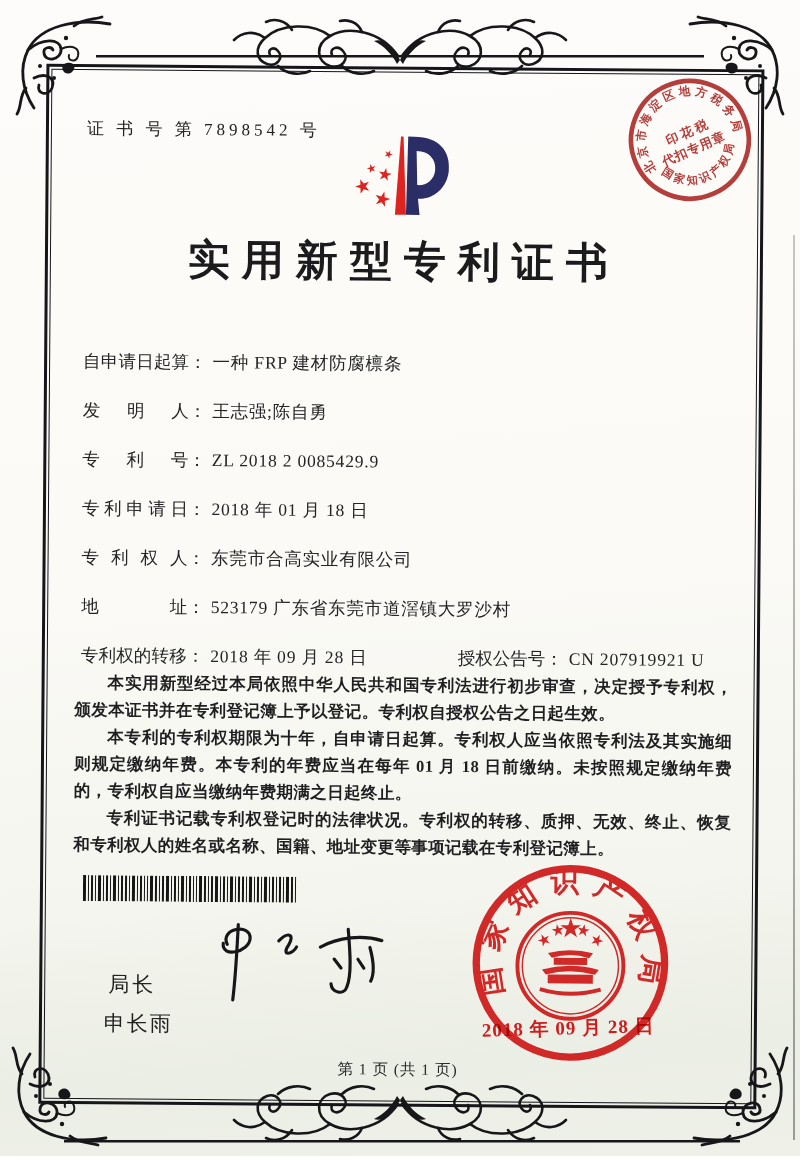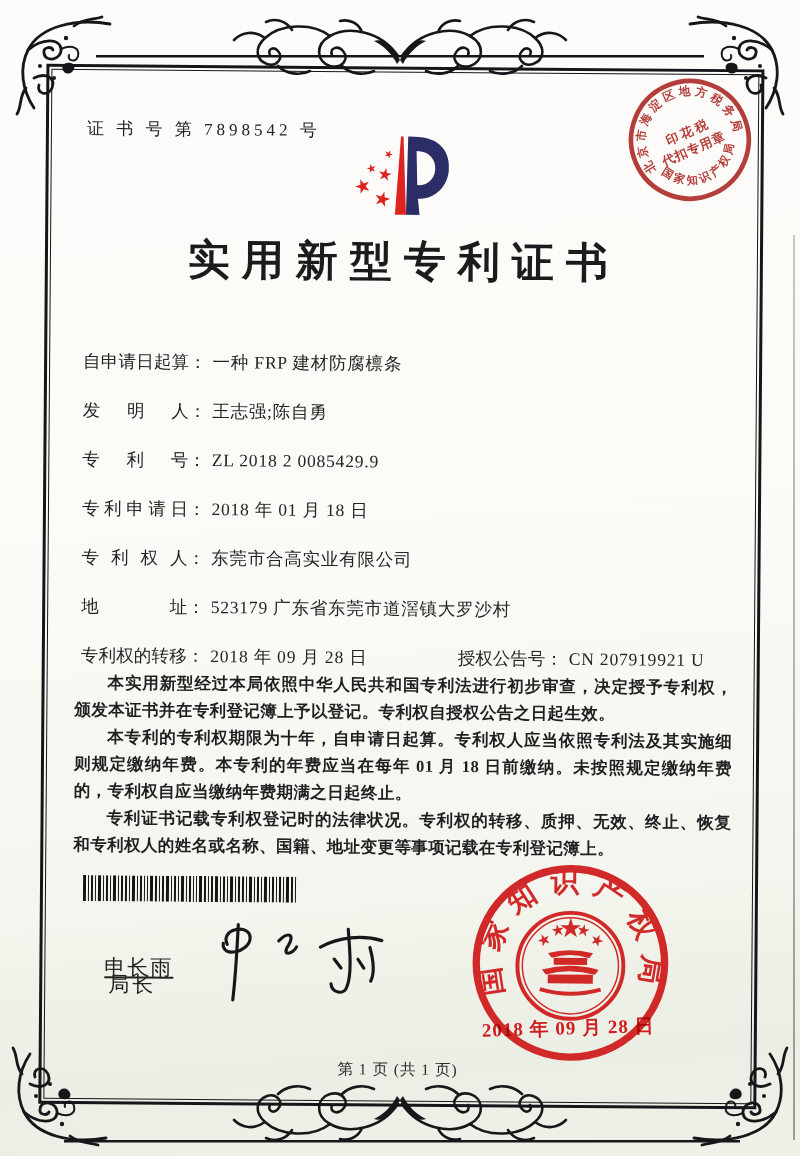--- a/index.html
+++ b/index.html
@@ -23,21 +23,21 @@
   .field-row{position:relative;height:26px;margin-bottom:23px;font-size:17.5px;color:#242426;white-space:nowrap;}
   .field-label{display:inline-block;width:106px;text-align:justify;text-align-last:justify;vertical-align:top;}
   .field-colon{display:inline-block;margin-right:6px;}
   .field-value{letter-spacing:.8px;}
   .grant-no{position:absolute;left:377px;top:0;}
   .paras{position:absolute;left:30px;top:602px;width:658px;font-size:16.5px;font-weight:600;
     color:#1f1f22;line-height:27px;letter-spacing:.4px;text-align:justify;}
   .paras p{margin:0;text-indent:2em;}
   .barcode{position:absolute;left:40px;top:808px;width:216px;height:26px;}
   .signer-title{position:absolute;left:66px;top:868px;font-size:21px;letter-spacing:3px;color:#222;margin-top:35px;}
-  .signer-name{position:absolute;left:62px;top:886px;font-size:21px;letter-spacing:2px;color:#222;text-decoration:underline;}
+  .signer-name{position:absolute;left:62px;top:942px;font-size:21px;letter-spacing:2px;color:#222;}
   .signature{position:absolute;left:151px;top:847px;width:218px;height:92px;}
   .seal{position:absolute;left:425px;top:789px;width:206px;height:206px;
     mix-blend-mode:multiply;opacity:.95;}
   .seal-date{position:absolute;left:440px;top:944px;width:200px;font-size:19px;font-weight:700;
     color:#cf1d1d;letter-spacing:1px;transform:rotate(-2deg);mix-blend-mode:multiply;}
   .footer{position:absolute;left:0;top:990px;width:100%;text-align:center;
     font-size:15.5px;letter-spacing:1px;color:#2a2a2c;}
 </style>
 </head>
 <body>

